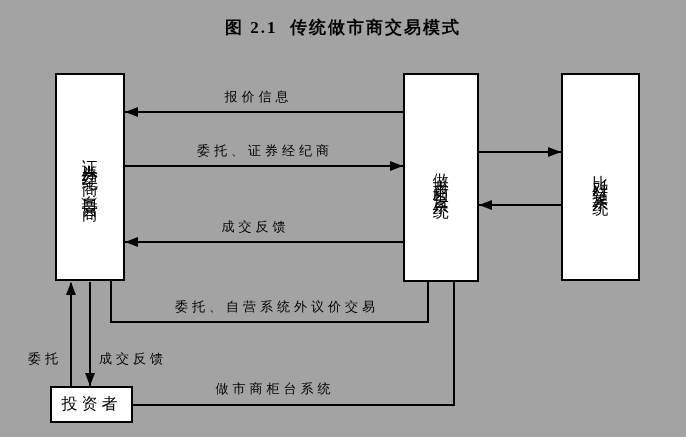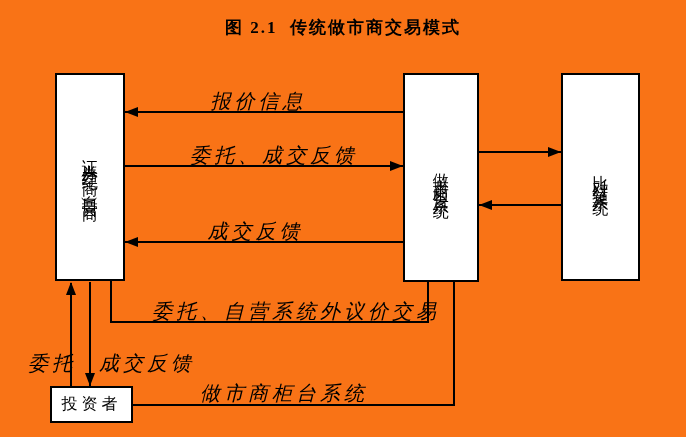--- a/index.html
+++ b/index.html
@@ -1,20 +1,20 @@
 <!DOCTYPE html>
 <html><head>
 <meta charset="utf-8">
 <style>
   html, body { margin: 0; padding: 0; background: #ffffff; }
   .canvas {
     position: relative;
     width: 686px;
     height: 437px;
-    background: #f97316;
+    background: #a3a3a3;
     font-family: "Liberation Serif", "DejaVu Serif", serif;
     color: #000000;
     overflow: hidden;
   }
   .title {
     position: absolute;
     left: 0; top: 16px;
     width: 100%;
     text-align: center;
     font-size: 17px;
@@ -44,24 +44,23 @@
   .node-investor   { left: 50px;  top: 386px; width: 83px; height: 37px; letter-spacing: 4px; justify-content: center; }
   .hline { position: absolute; height: 2px; background: #000000; }
   .vline { position: absolute; width: 2px;  background: #000000; }
   .ah { position: absolute; width: 0; height: 0; }
   .ah-left  { border-top: 5px solid transparent; border-bottom: 5px solid transparent; border-right: 13px solid #000000; }
   .ah-right { border-top: 5px solid transparent; border-bottom: 5px solid transparent; border-left: 13px solid #000000; }
   .ah-up    { border-left: 5px solid transparent; border-right: 5px solid transparent; border-bottom: 13px solid #000000; }
   .ah-down  { border-left: 5px solid transparent; border-right: 5px solid transparent; border-top: 13px solid #000000; }
   .edge-label {
     position: absolute;
-    font-size: 20px;
+    font-size: 13px;
     letter-spacing: 4px;
     white-space: nowrap;
-    font-style: italic;
   }
   .center { text-align: center; }
 </style>
 </head>
 <body>
 
 <div class="canvas">
 
   <div class="title">图 2.1  传统做市商交易模式</div>
 
@@ -77,21 +76,21 @@
   <div class="node node-investor">
     <span>投资者</span>
   </div>
 
   <div class="hline" style="left:125px; top:111px; width:278px;"></div>
   <div class="ah ah-left" style="left:125px; top:107px;"></div>
   <div class="edge-label center" style="left:186px; top:88px; width:145px;">报价信息</div>
 
   <div class="hline" style="left:125px; top:165px; width:278px;"></div>
   <div class="ah ah-right" style="left:390px; top:161px;"></div>
-  <div class="edge-label center" style="left:190px; top:142px; width:150px;">委托、成交反馈</div>
+  <div class="edge-label center" style="left:190px; top:142px; width:150px;">委托、证券经纪商</div>
 
   <div class="hline" style="left:125px; top:241px; width:278px;"></div>
   <div class="ah ah-left" style="left:125px; top:237px;"></div>
   <div class="edge-label center" style="left:183px; top:218px; width:145px;">成交反馈</div>
 
   <div class="hline" style="left:479px; top:151px; width:82px;"></div>
   <div class="ah ah-right" style="left:548px; top:147px;"></div>
 
   <div class="hline" style="left:479px; top:204px; width:82px;"></div>
   <div class="ah ah-left" style="left:479px; top:200px;"></div>

